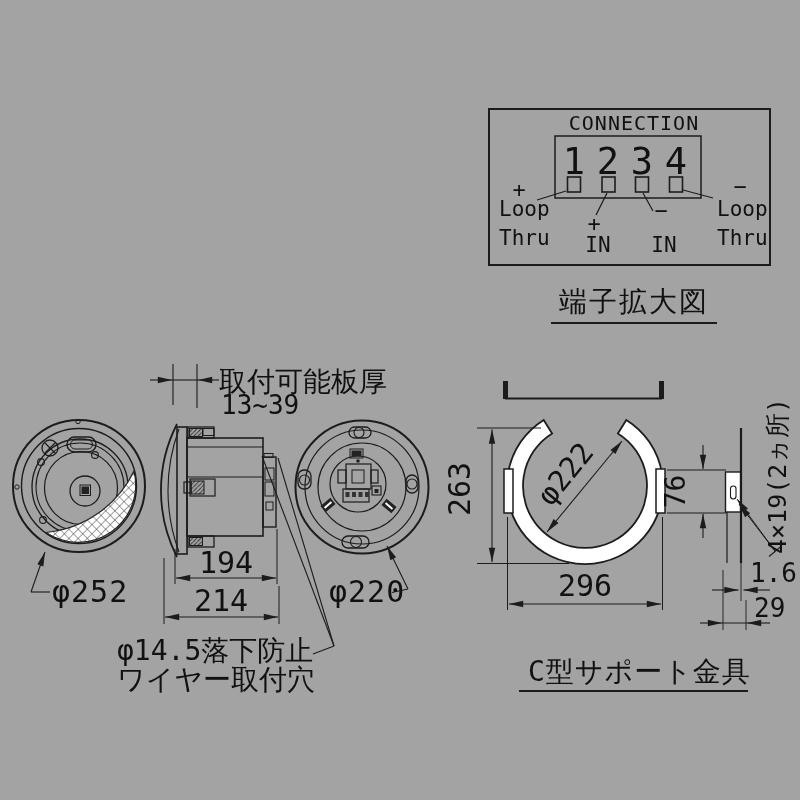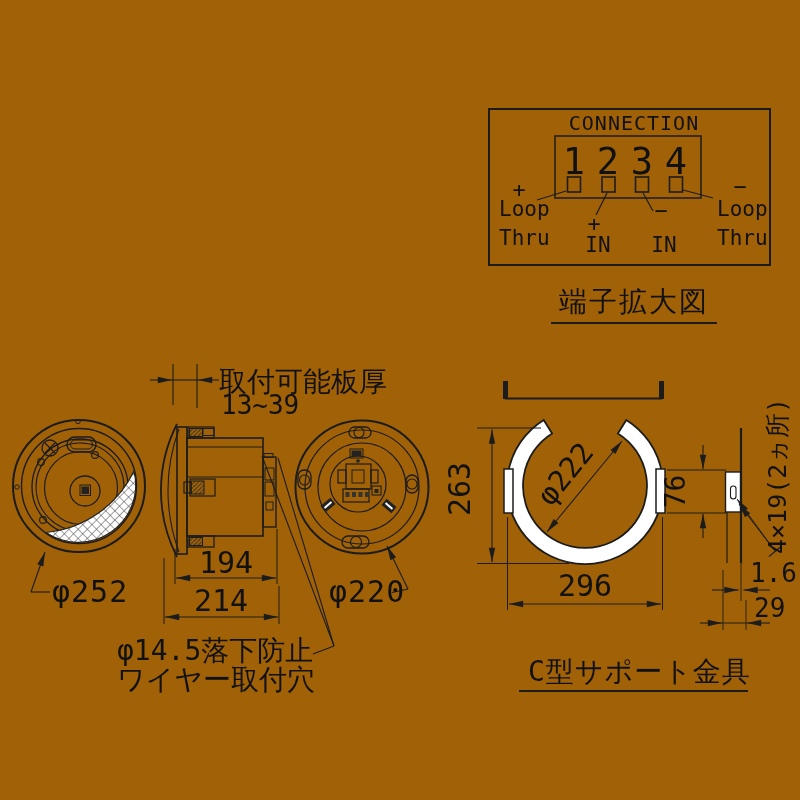--- a/index.html
+++ b/index.html
@@ -1,16 +1,16 @@
 <!DOCTYPE html>
 <html><head>
 <meta charset="utf-8">
 <style>
   html,body{margin:0;padding:0;background:#ffffff;}
-  .stage{width:800px;height:800px;position:relative;background:#a16207;overflow:hidden;}
+  .stage{width:800px;height:800px;position:relative;background:#a3a3a3;overflow:hidden;}
   svg{display:block;}
   text{
     font-family:"DejaVu Sans Mono","Liberation Mono","DejaVu Sans",monospace;
     fill:#111;
   }
 </style>
 </head>
 <body>
 
 <div class="stage">

